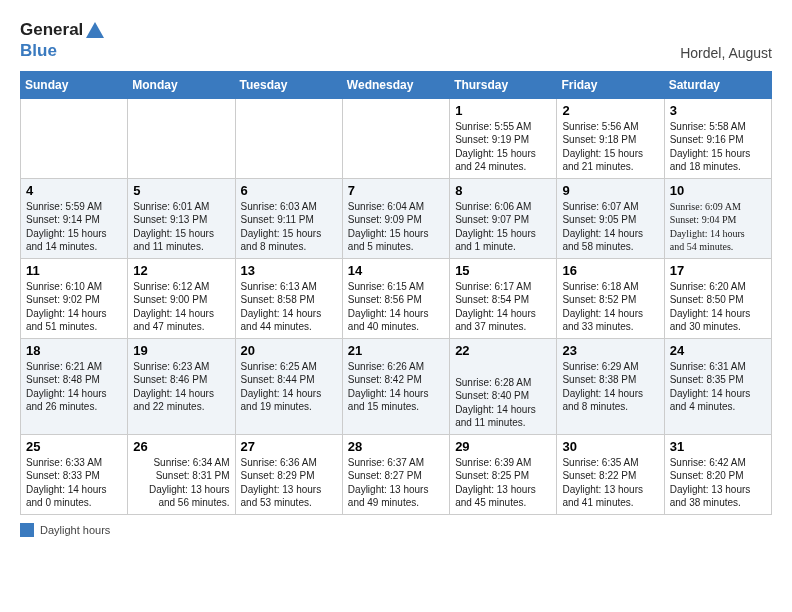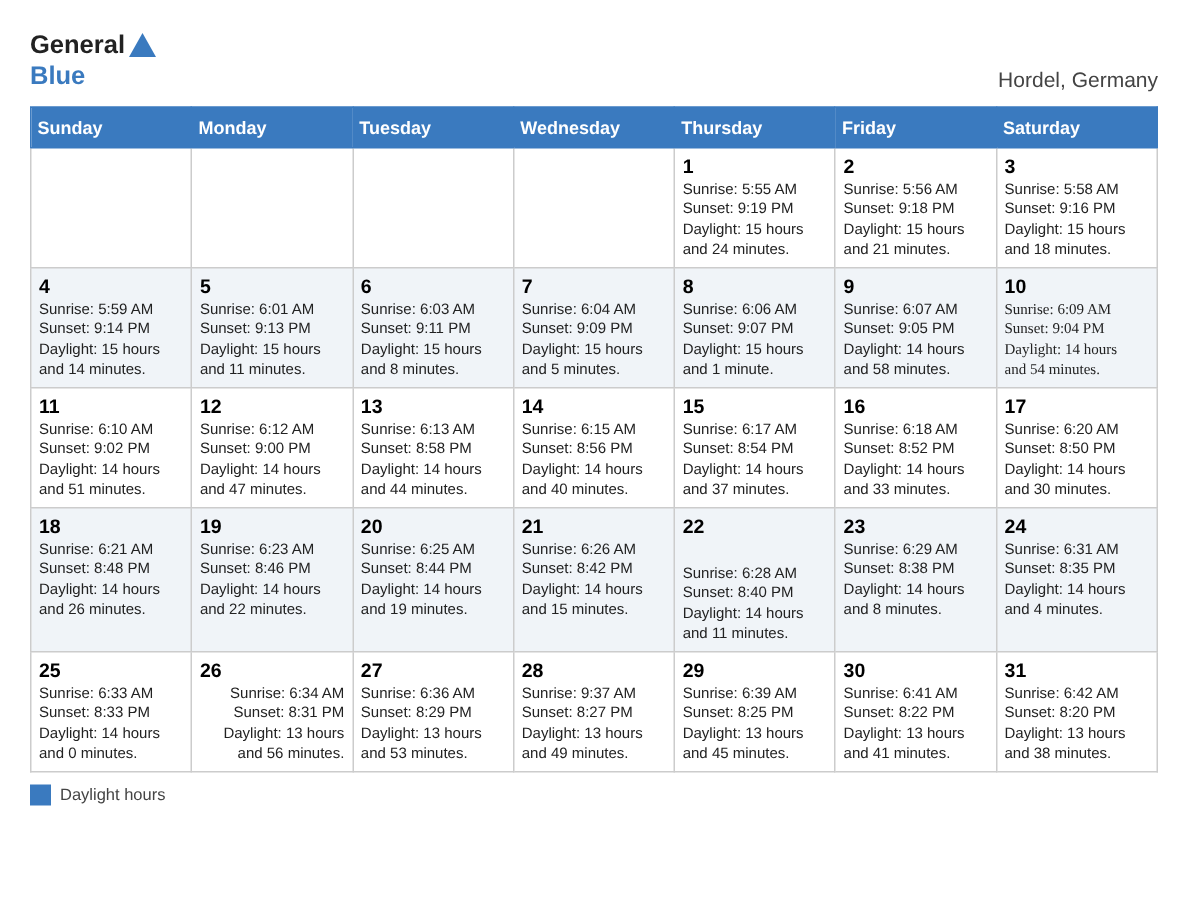--- a/index.html
+++ b/index.html
@@ -100,21 +100,21 @@
         <div style="font-size:17px;font-weight:bold;line-height:1.1;">
           <span style="color:#222;">General</span><svg width="22" height="22" viewBox="0 0 22 22" style="vertical-align:middle;margin-left:1px;">
               <polygon points="11,2 20,18 2,18" fill="#3a7abf"></polygon>
             </svg>
         </div>
       </div>
       <div style="font-size:17px;font-weight:bold;color:#3a7abf;line-height:1.1;">Blue</div>
     </div>
   </div>
   <div class="title-block">
-    <div class="location">Hordel, Germany</div>
+    <div class="location">Hordel, August</div>
   </div>
 </div>
 
 <table>
   <thead>
     <tr>
     <th>Sunday</th>
         <th>Monday</th>
         <th>Tuesday</th>
         <th>Wednesday</th>
@@ -321,35 +321,35 @@
         </td>
         <td>
           <span class="day-number">27</span>
           <div class="cell-content" style="white-space: pre-line;">Sunrise: 6:36 AM
 Sunset: 8:29 PM
 Daylight: 13 hours
 and 53 minutes.</div>
         </td>
         <td>
           <span class="day-number">28</span>
-          <div class="cell-content" style="white-space: pre-line;">Sunrise: 9:37 AM
+          <div class="cell-content" style="white-space: pre-line;">Sunrise: 6:37 AM
 Sunset: 8:27 PM
 Daylight: 13 hours
 and 49 minutes.</div>
         </td>
         <td>
           <span class="day-number">29</span>
           <div class="cell-content" style="white-space: pre-line;">Sunrise: 6:39 AM
 Sunset: 8:25 PM
 Daylight: 13 hours
 and 45 minutes.</div>
         </td>
         <td>
           <span class="day-number">30</span>
-          <div class="cell-content" style="white-space: pre-line;">Sunrise: 6:41 AM
+          <div class="cell-content" style="white-space: pre-line;">Sunrise: 6:35 AM
 Sunset: 8:22 PM
 Daylight: 13 hours
 and 41 minutes.</div>
         </td>
         <td>
           <span class="day-number">31</span>
           <div class="cell-content" style="white-space: pre-line;">Sunrise: 6:42 AM
 Sunset: 8:20 PM
 Daylight: 13 hours
 and 38 minutes.</div>

